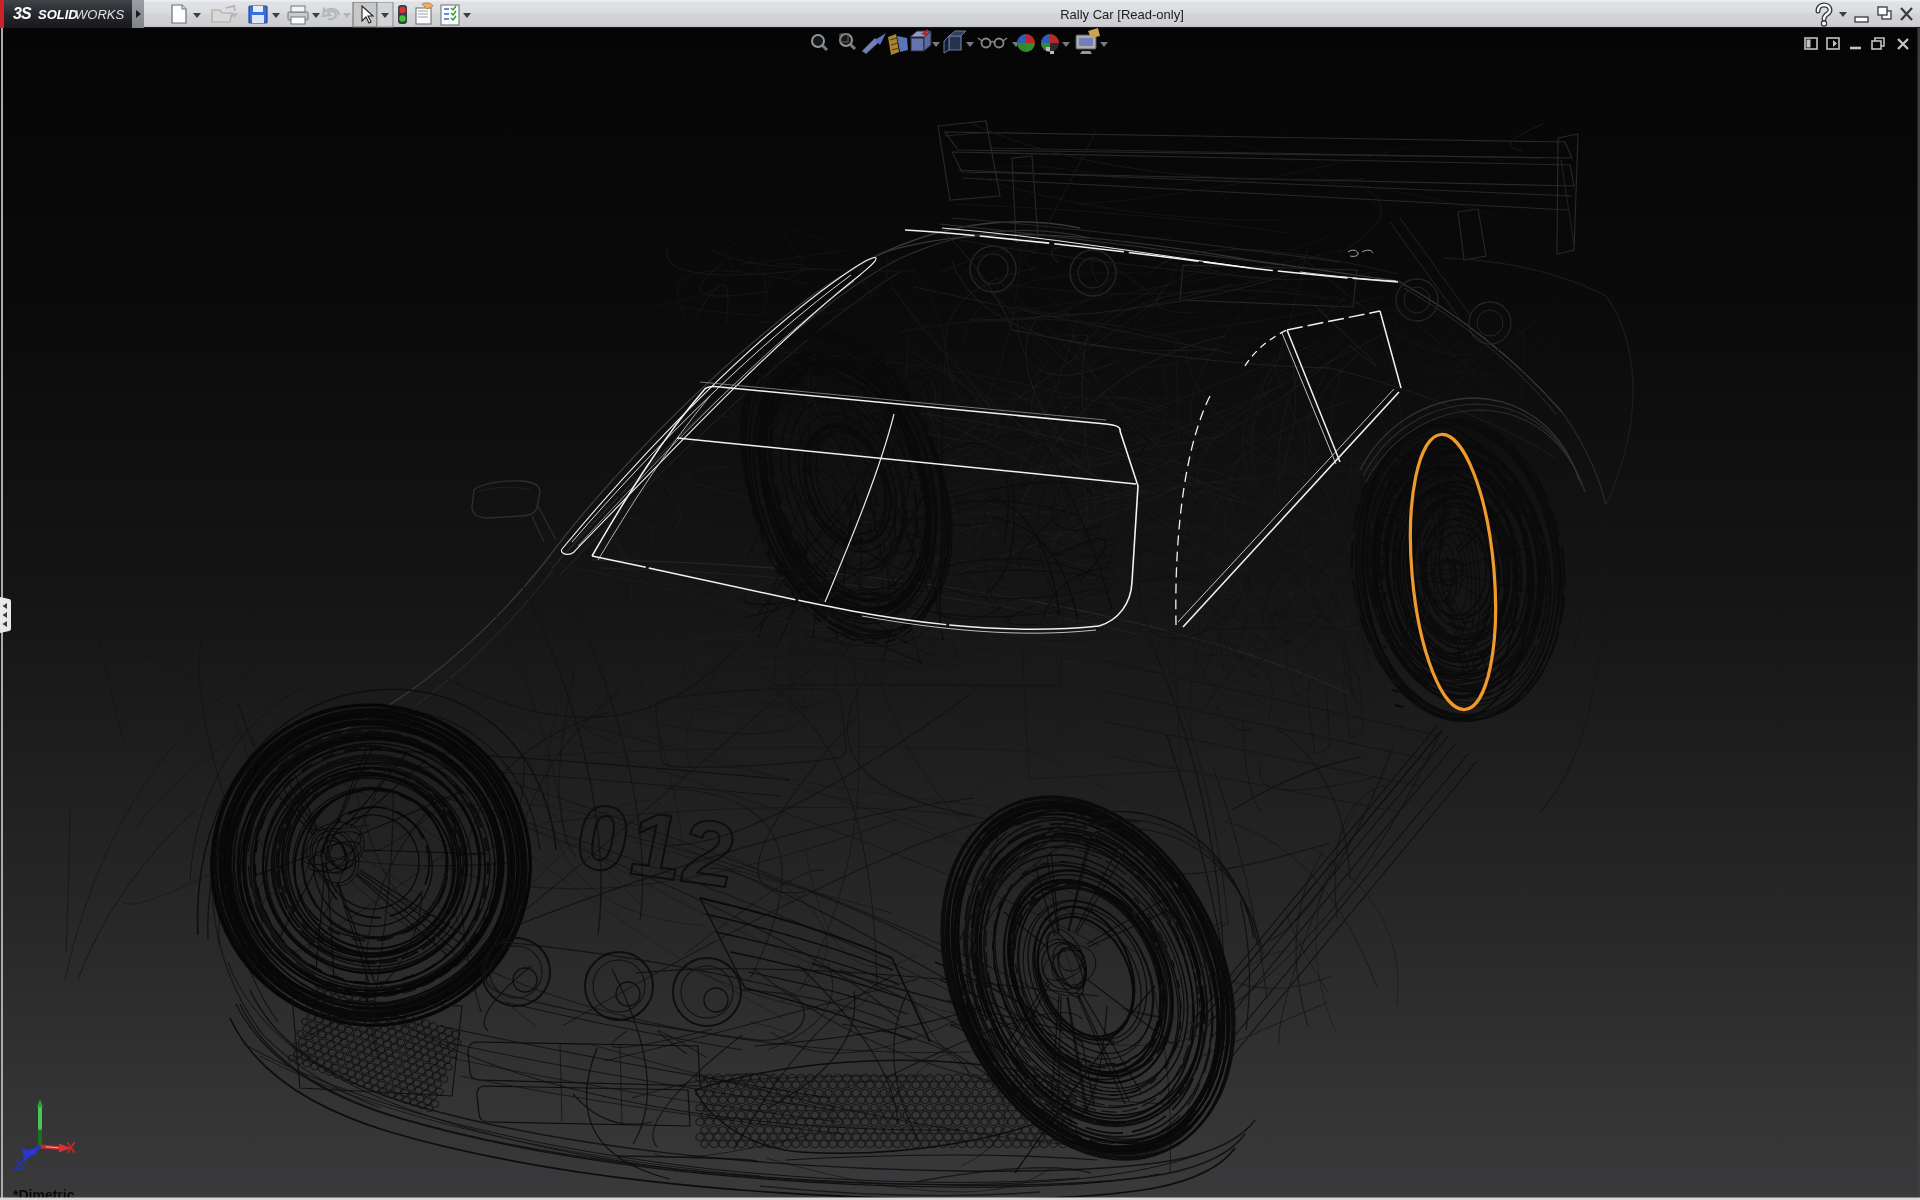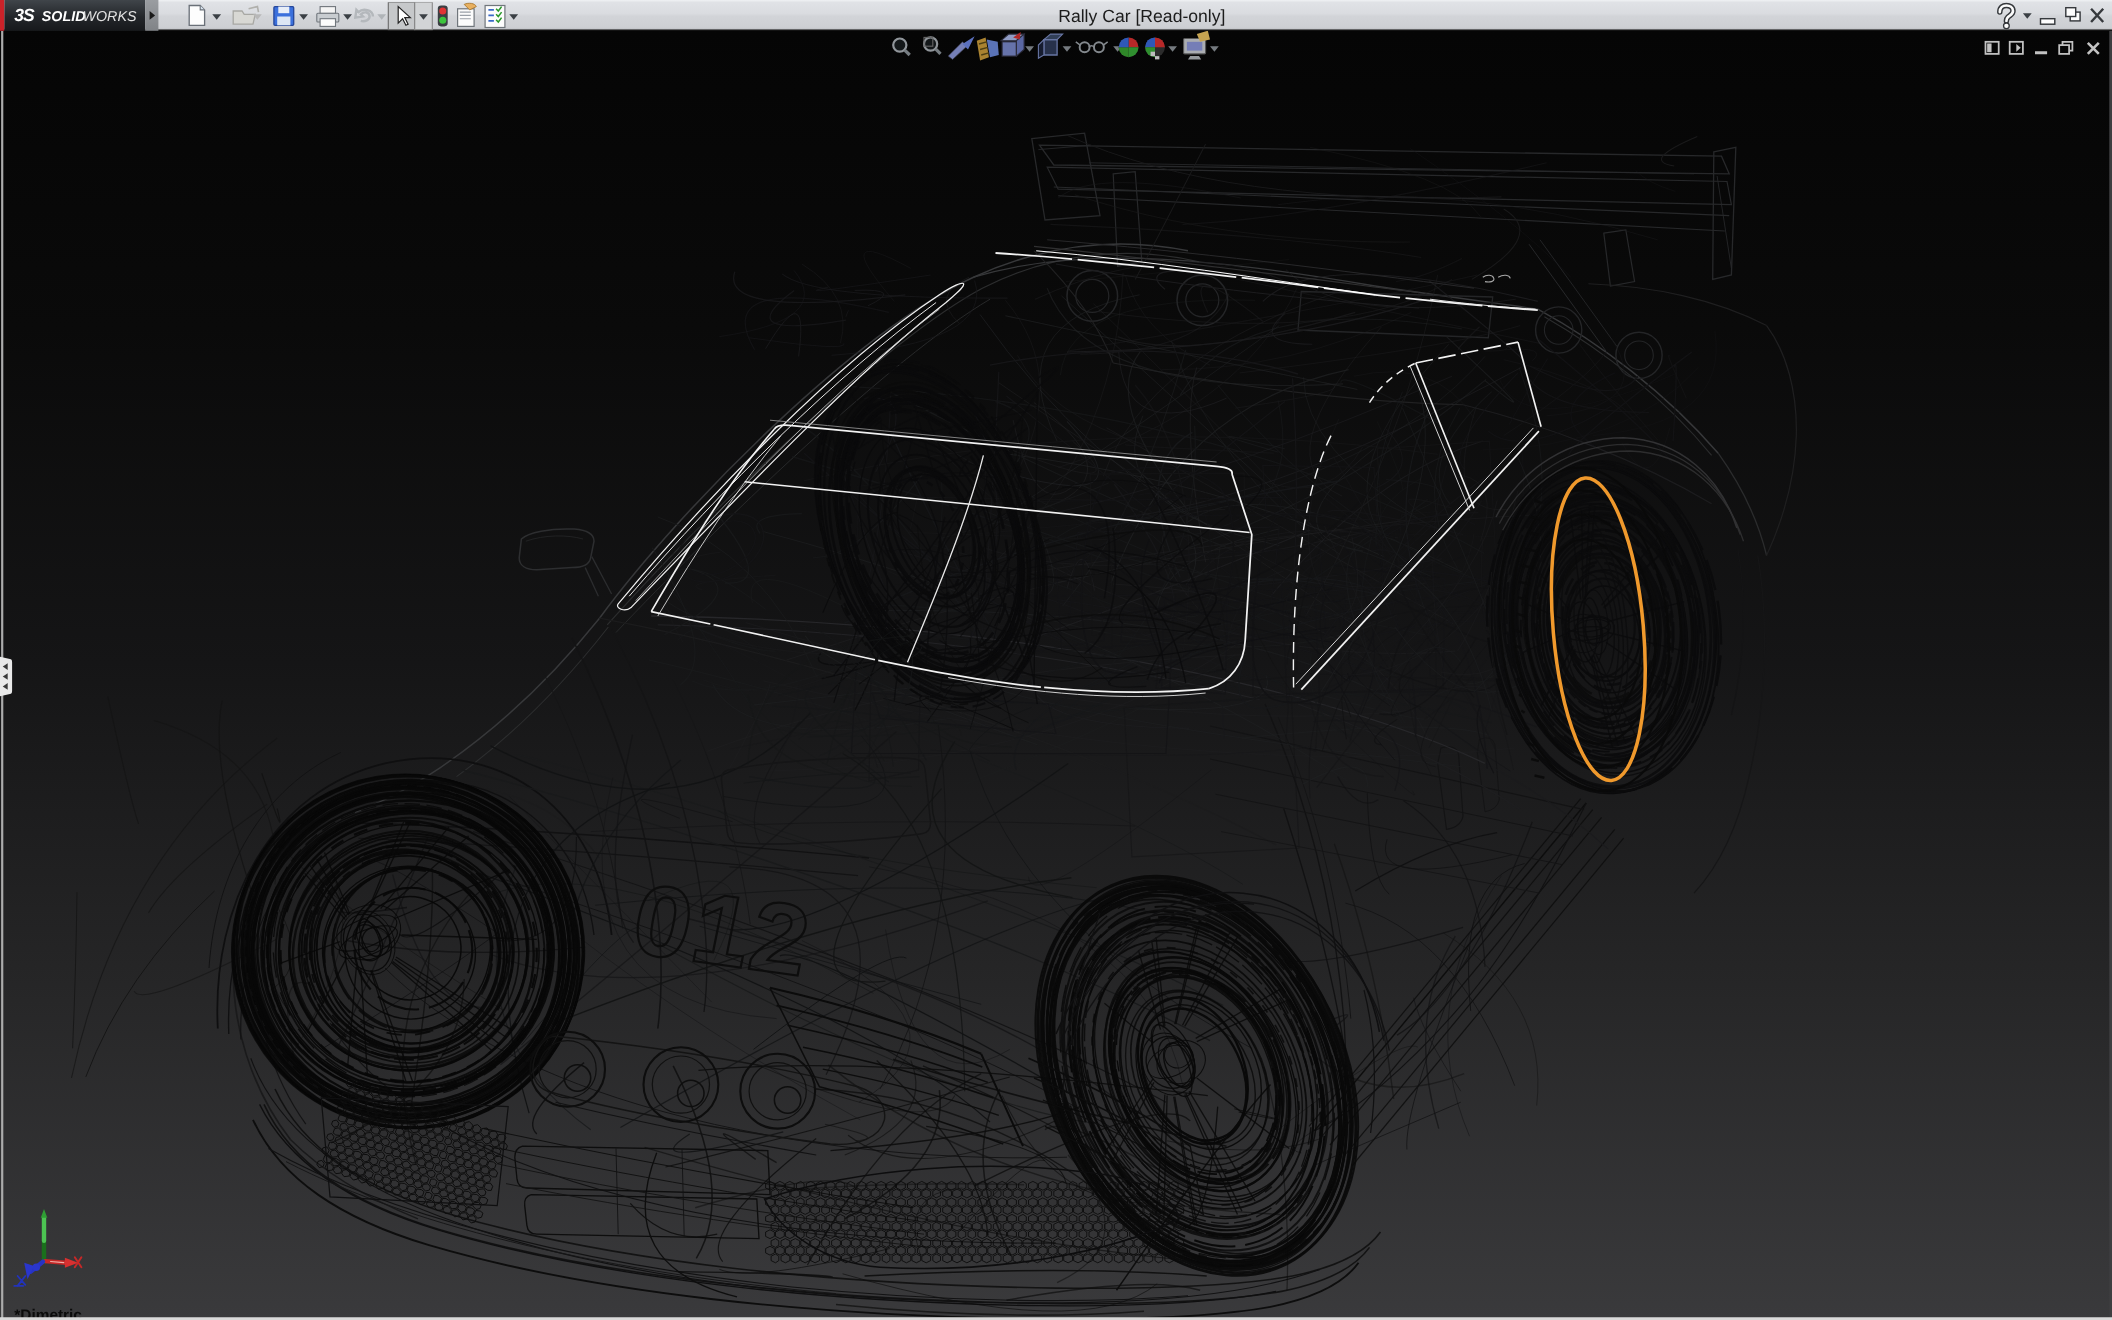--- a/index.html
+++ b/index.html
@@ -4,22 +4,22 @@
 body { width:1920px; height:1200px; overflow:hidden; background:#000;
        font-family:"Liberation Sans", sans-serif; }
 #titlebar { position:absolute; left:0; top:0; width:1920px; height:28px;
   background:linear-gradient(#f0f2f4 0%, #e0e2e6 8%, #dadce0 45%, #d2d4d8 55%, #cdcfd3 92%, #bfc1c5 100%);
   border-bottom:1px solid #1a1a1a; }
 #redstrip { position:absolute; left:0; top:0; width:4px; height:28px; background:#cc2229; }
 #swlogo { position:absolute; left:4px; top:0; width:128px; height:28px;
   background:linear-gradient(#40454a, #23262a 55%, #17191c); }
 #swarrow { position:absolute; left:132px; top:0; width:12px; height:28px;
   background:linear-gradient(#9a9da1,#808387); }
-#title { position:absolute; left:962px; top:7px; width:260px; text-align:left;
-  font-size:16px; color:#1c1c1c; }
+#title { position:absolute; left:992px; top:7px; width:260px; text-align:center;
+  font-size:13px; color:#1c1c1c; }
 #vp { position:absolute; left:0; top:28px; width:1920px; height:1172px; }
 .ic { position:absolute; top:2px; }
 </style></head><body>
 <div id="titlebar">
  <div id="redstrip"></div>
  <div id="swlogo">
   <svg width="128" height="28">
    <text x="9" y="19" font-family="Liberation Sans, sans-serif" font-size="16" font-weight="bold" fill="#fff" font-style="italic" letter-spacing="-1">3S</text>
    <text x="34" y="19" font-family="Liberation Sans, sans-serif" font-size="13" font-weight="bold" fill="#fff" font-style="italic">SOLID</text>
    <text x="71" y="19" font-family="Liberation Sans, sans-serif" font-size="13" fill="#e2e2e2" font-style="italic">WORKS</text>

